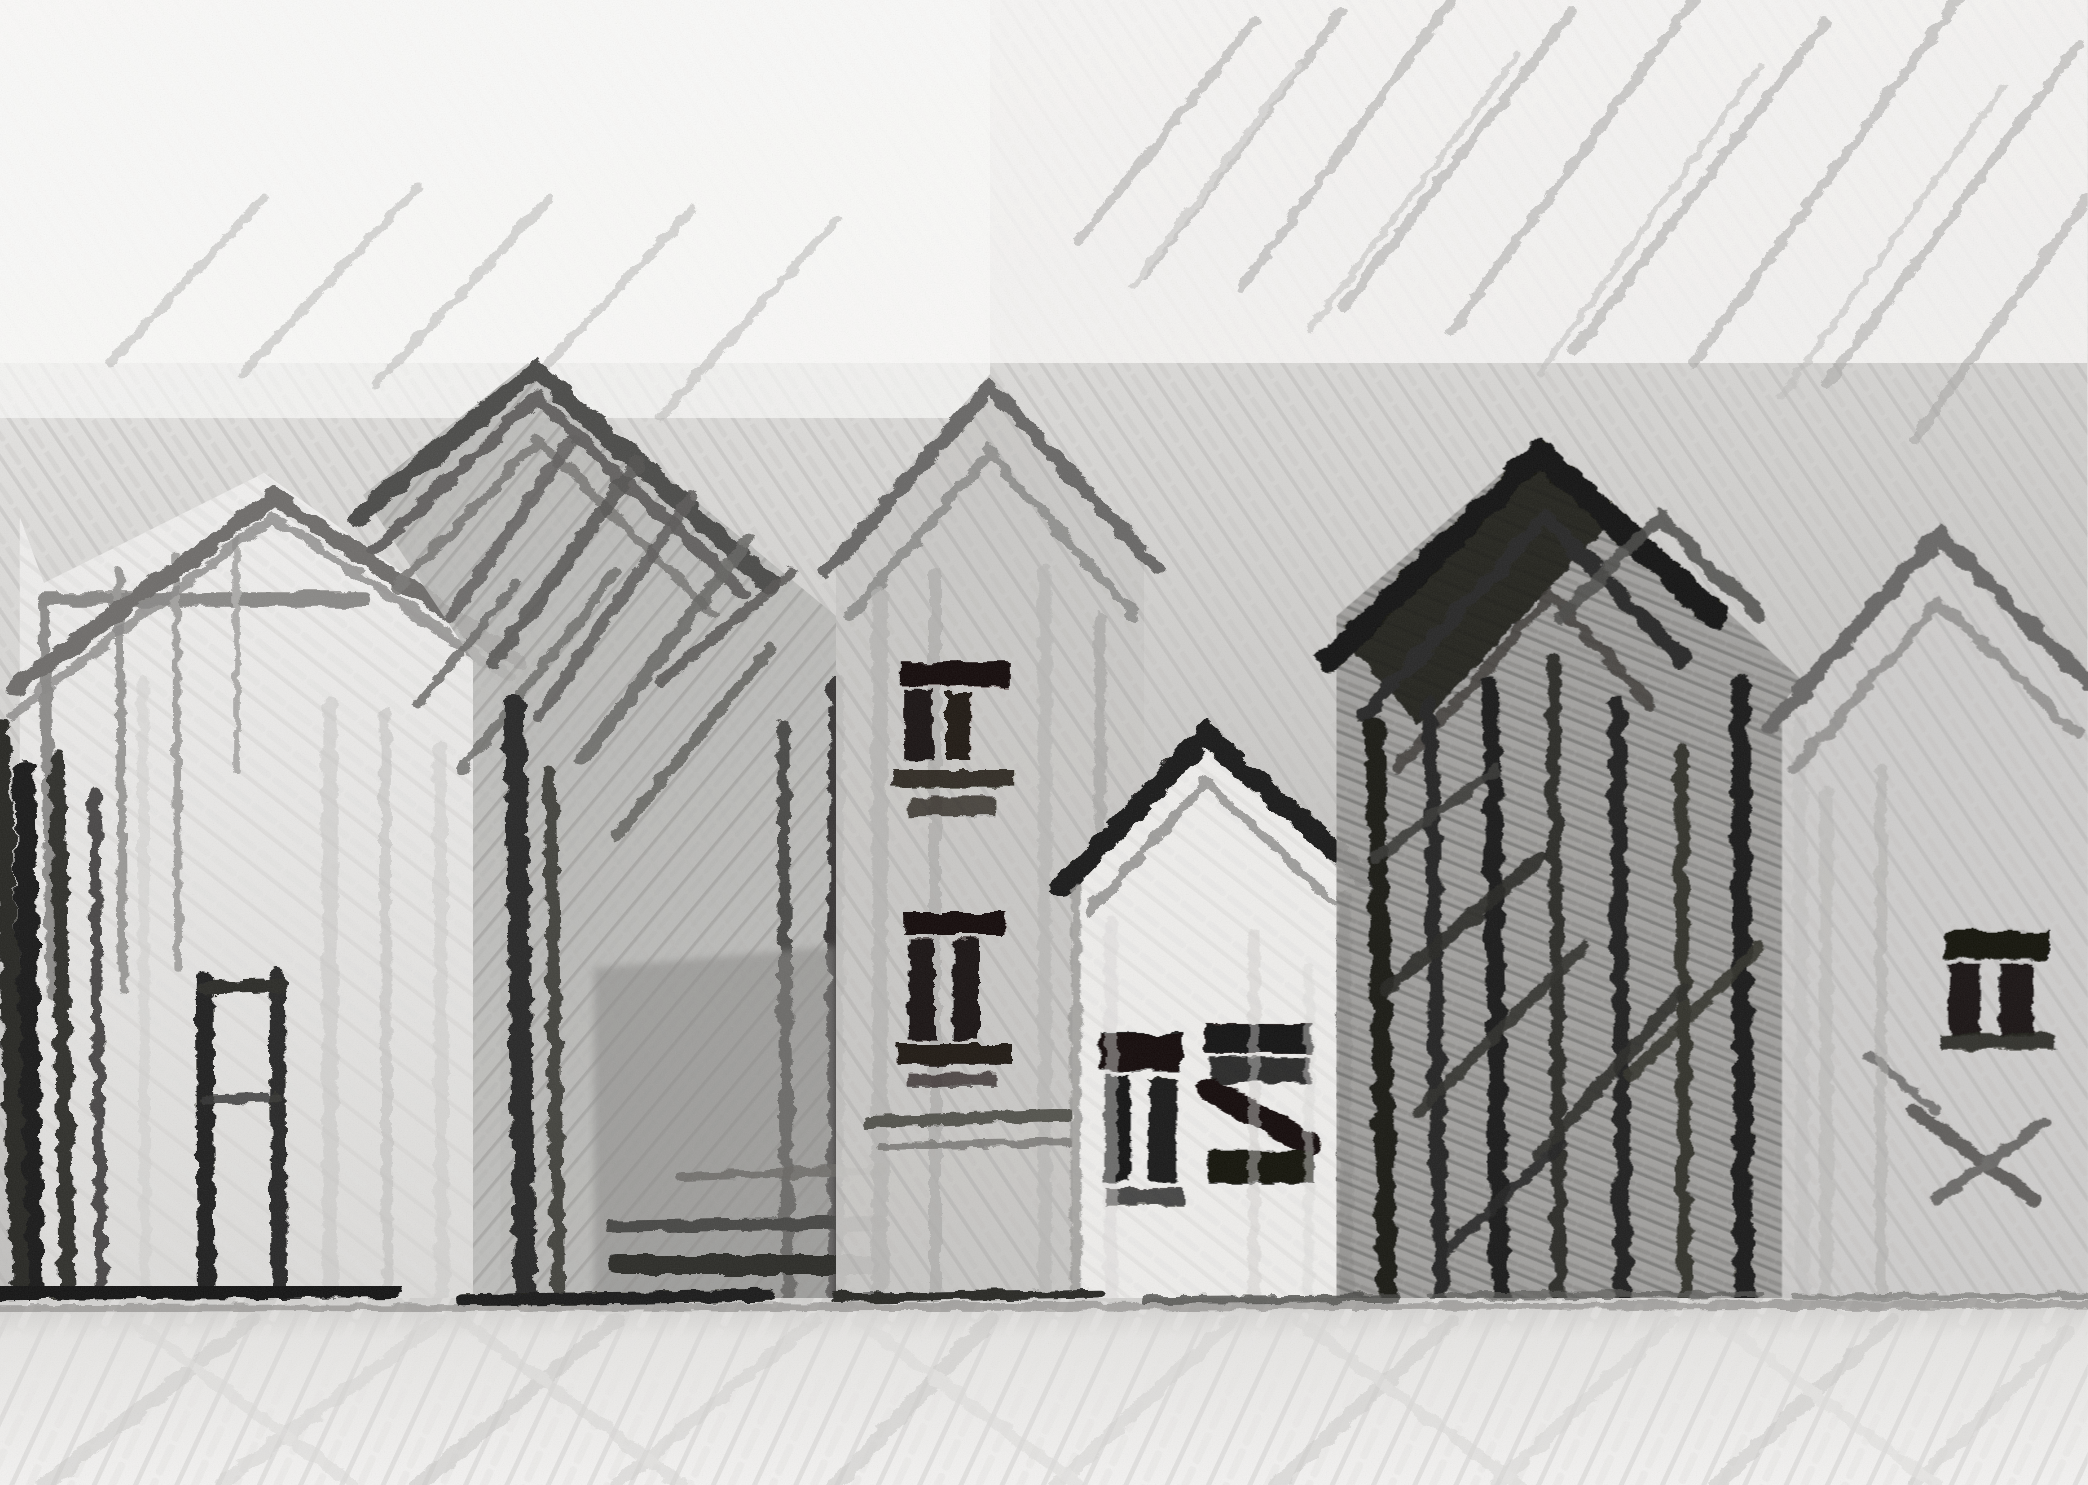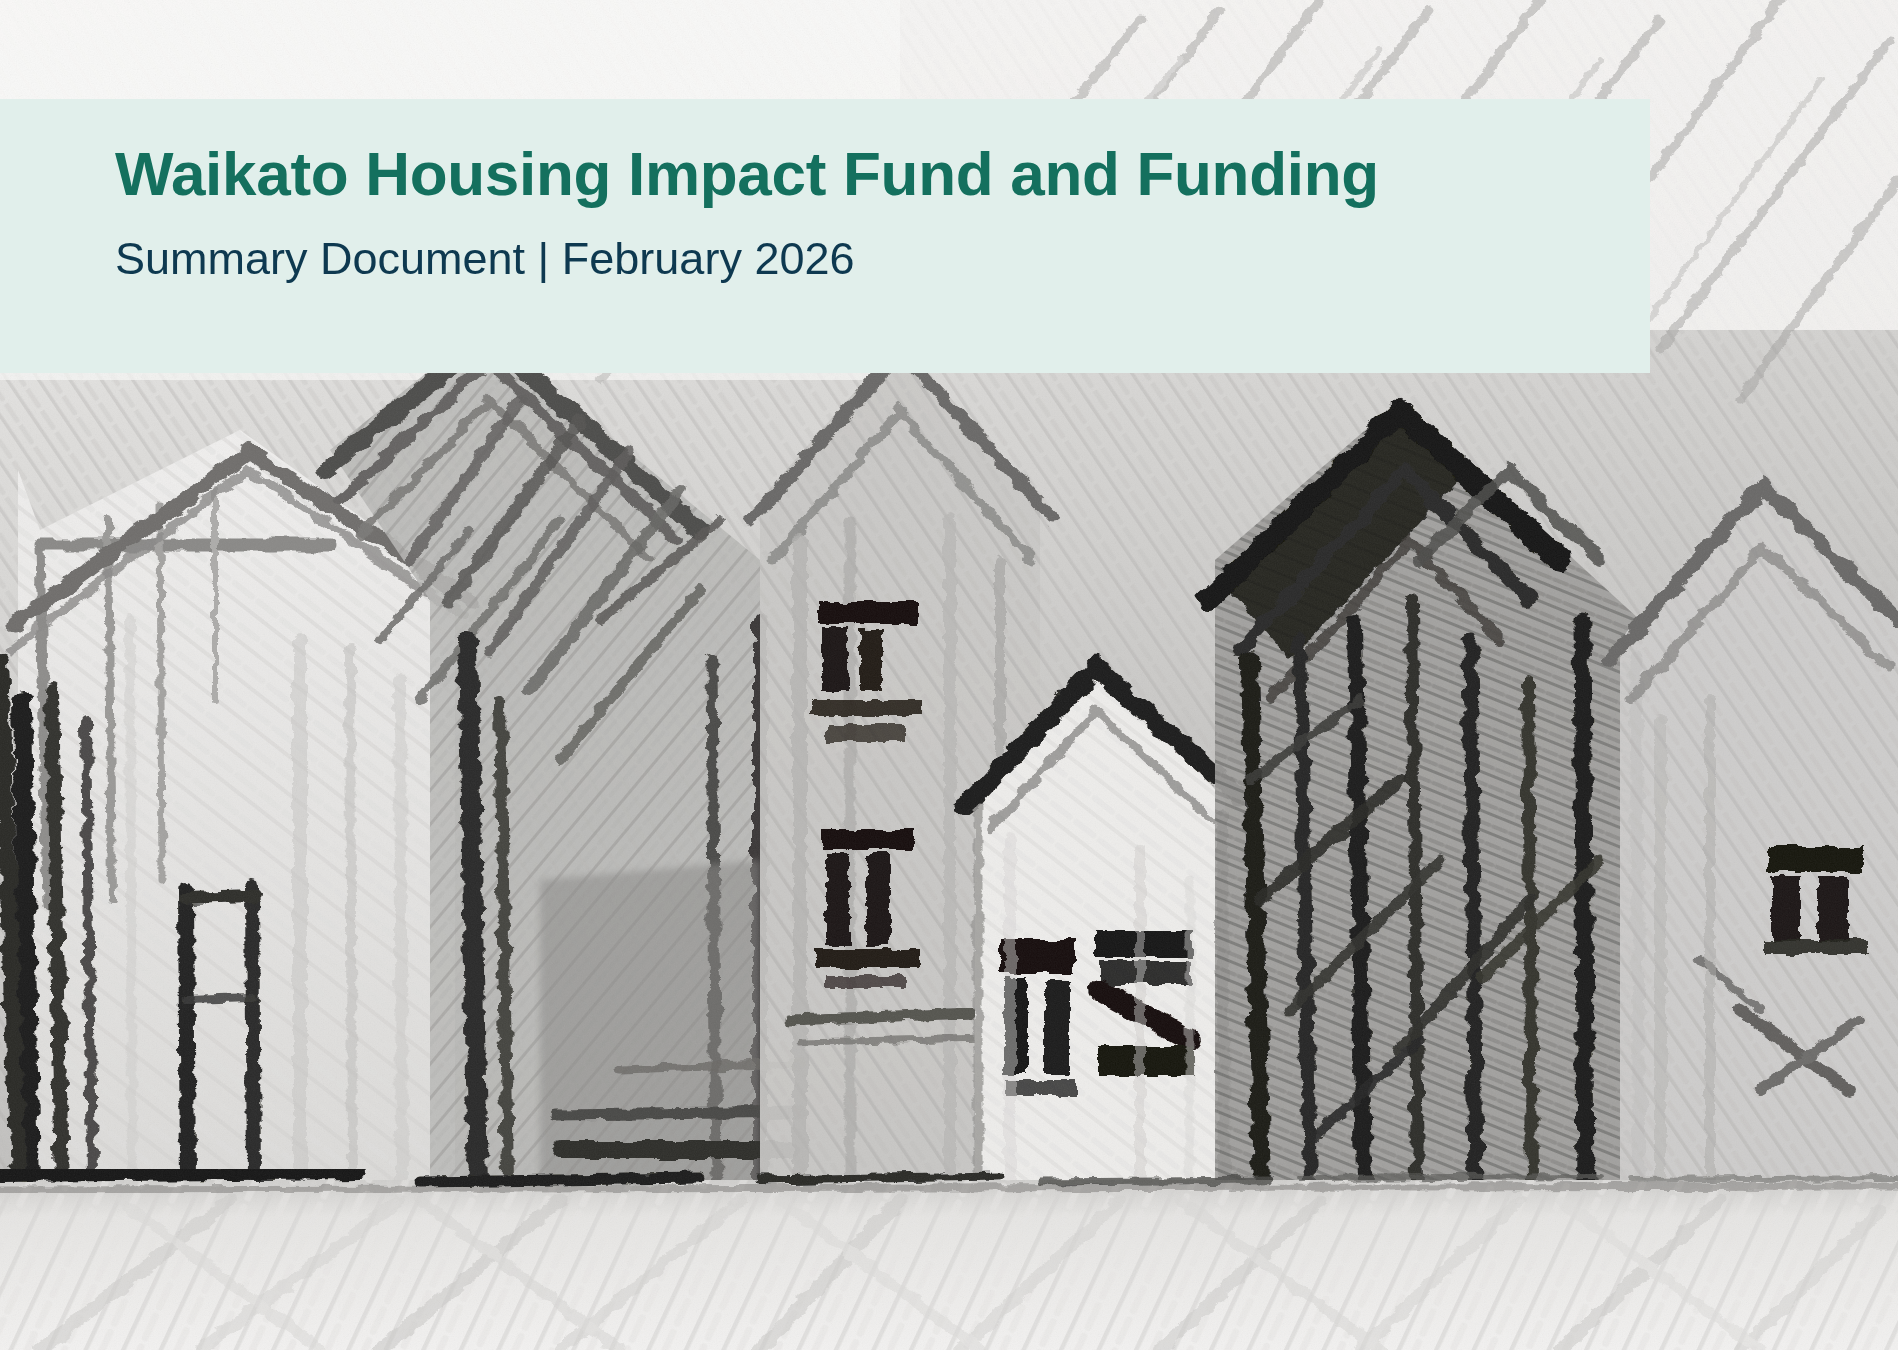--- a/index.html
+++ b/index.html
@@ -400,18 +400,14 @@
           <path d="M 780 1200 L 980 1350" stroke="#dcdbd9" stroke-width="11"></path>
           <path d="M 1180 1200 L 1380 1350" stroke="#d9d8d6" stroke-width="11"></path>
           <path d="M 1560 1200 L 1760 1350" stroke="#dedddb" stroke-width="11"></path>
         </g>
       </g>
 
       <rect x="0" y="0" width="1898" height="1350" filter="url(#grain)" opacity="0.42" fill="#ffffff"></rect>
     </svg>
   </div>
 
-  <div id="title-banner">
-    <h1 id="doc-title">Waikato Housing Impact Fund and Funding</h1>
-    <p id="doc-subtitle">Summary Document | February 2026</p>
-  </div>
 
 </div>
 
 </body></html>

